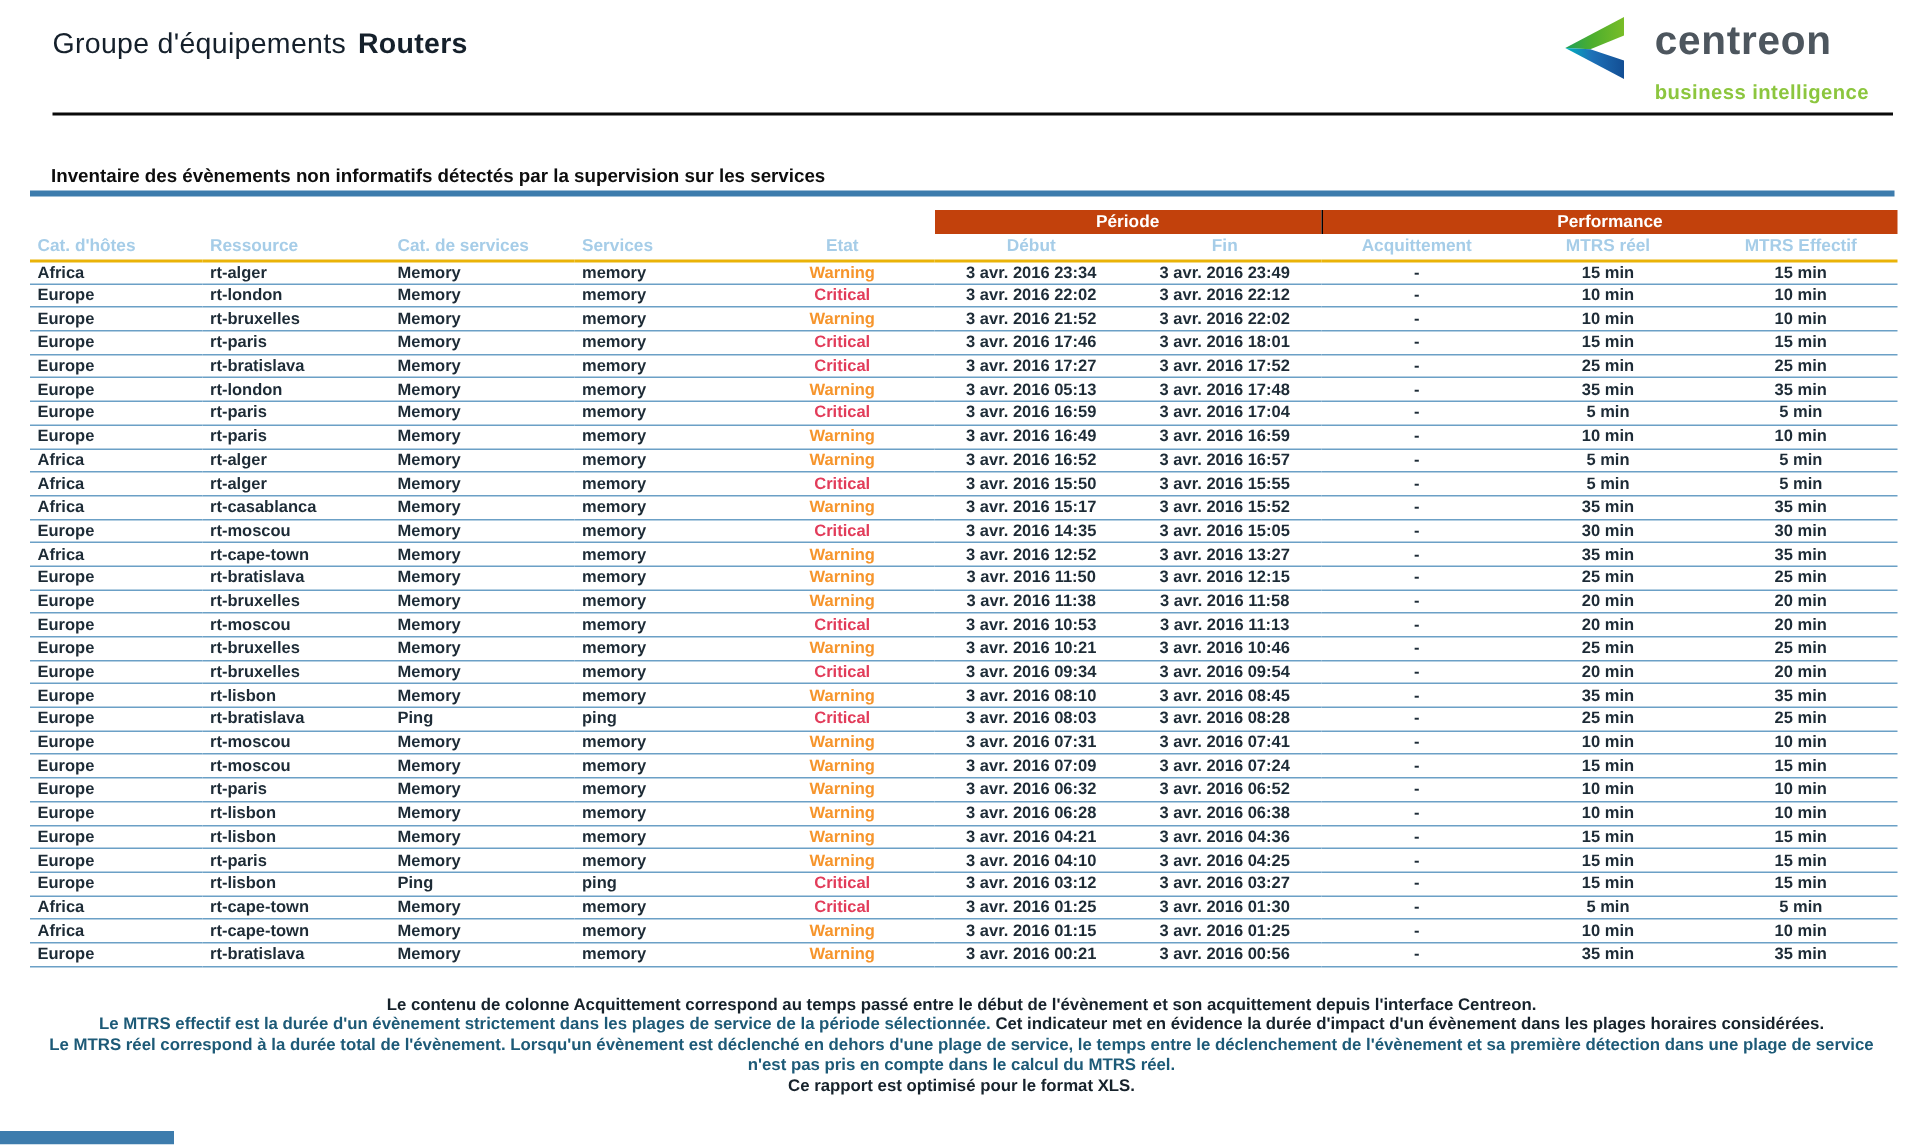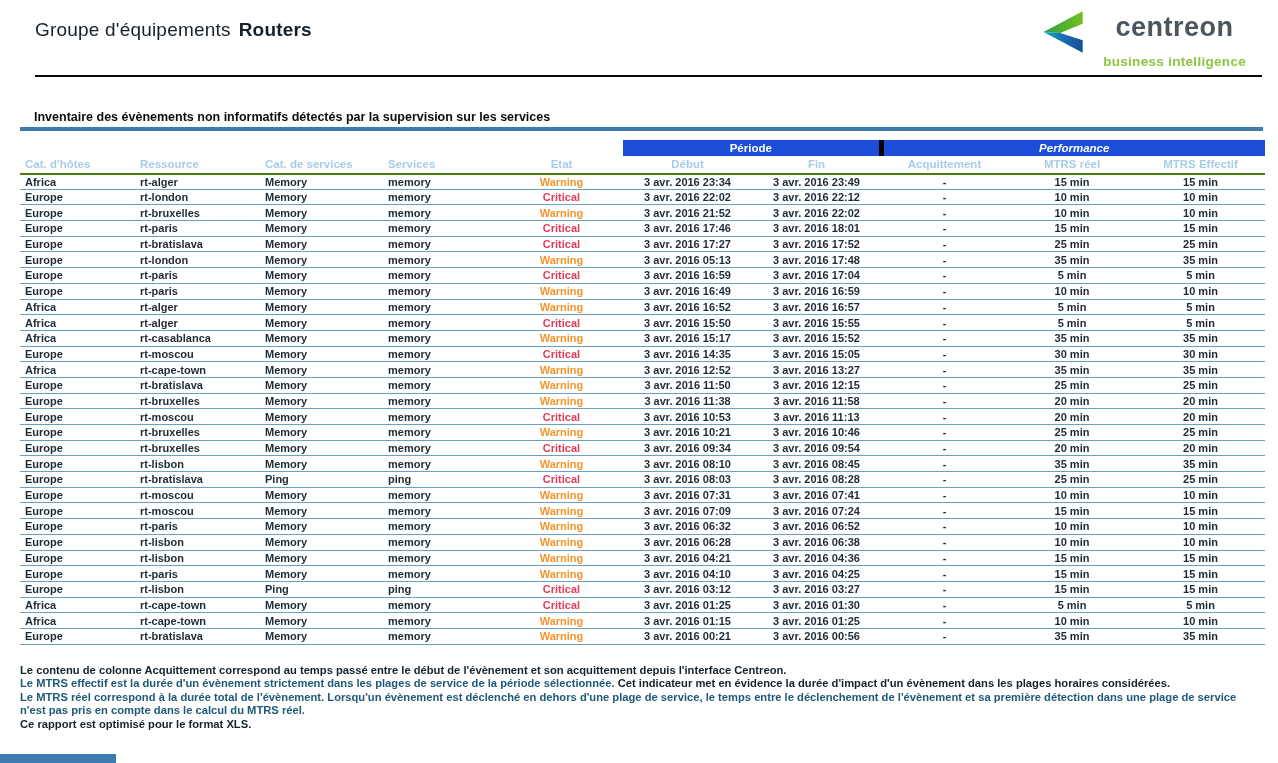--- a/index.html
+++ b/index.html
@@ -6,52 +6,52 @@
   html,body { margin:0; padding:0; background:#ffffff; }
   body {
     width:1278px; height:763px; position:relative; overflow:hidden;
     font-family:"Liberation Sans", sans-serif; color:#1d2b36;
   }
 
   
   .header-bar { display:flex; justify-content:space-between; align-items:flex-start; padding:8px 28px 0 35px; }
   .page-title { font-size:19px; color:#15202b; margin-top:11px; letter-spacing:.2px; }
   .page-title .grp { font-weight:bold; margin-left:8px; }
-  .logo { display:flex; align-items:flex-start; gap:19px; margin-right:4px; margin-top:2px;text-align:center; }
+  .logo { display:flex; align-items:flex-start; gap:19px; margin-right:4px; margin-top:2px; }
   .logo svg { width:44px; height:44px; }
   .logo-text { line-height:1; padding-top:4px; }
   .logo-name { font-size:27px; font-weight:bold; color:#4d565e; letter-spacing:.5px; }
   .logo-tagline { font-size:13.5px; font-weight:bold; color:#8cc63e; margin-top:14px; letter-spacing:.3px; }
   .top-rule { height:2px; background:#0a0a0a; margin:6px 16px 0 35px; }
 
   
   .section-title { margin:33px 16px 3px 34px; font-size:12.5px; font-weight:bold; color:#0d0d0d; }
   .section-rule { margin-left:20px; width:1243px; height:4px; background:#3d7cad; }
 
   
   table.events { border-collapse:collapse; table-layout:fixed; width:1245px; margin:9px 0 0 20px; }
   table.events td, table.events th { padding:0; overflow:hidden; white-space:nowrap; }
   tr.grp-row td { height:16px; font-size:11.5px; font-weight:bold; }
-  tr.grp-row td.bar { background:#1d4ed8; color:#ffffff; text-align:center; }
-  tr.grp-row td.perf { border-left:5px solid #000000;font-style:italic; }
+  tr.grp-row td.bar { background:#c2410c; color:#ffffff; text-align:center; }
+  tr.grp-row td.perf { border-left:1px solid #000000; }
   tr.cols-row th {
     height:18px; font-size:11.5px; font-weight:bold; color:#a6cde8;
-    border-bottom:2px solid #4d7c0f; text-align:center;
+    border-bottom:2px solid #eab308; text-align:center;
   }
   tr.cols-row th.l { text-align:left; padding-left:5px; }
   tbody td {
     height:15.7px; font-size:11px; font-weight:bold; color:#1d2b36;
     border-bottom:1px solid #6ba0c6; text-align:center;
   }
   tbody td.l { text-align:left; padding-left:5px; }
   td.warning { color:#f6952c; }
   td.critical { color:#e23c5a; }
 
   
-  .notes { margin:19px 16px 0 20px; font-size:11.2px; font-weight:bold; line-height:13.6px; color:#16222b; }
+  .notes { margin:19px 16px 0 20px; font-size:11.2px; font-weight:bold; line-height:13.6px; color:#16222b;text-align:center; }
   .notes .hl { color:#1d5a77; }
 
   .bottom-bar { position:absolute; left:0; bottom:0; width:116px; height:9px; background:#3d7cad; }
 </style>
 </head>
 <body>
 
 <div class="header-bar">
   <div class="page-title">
     <span>Groupe d'équipements</span><span class="grp">Routers</span>

